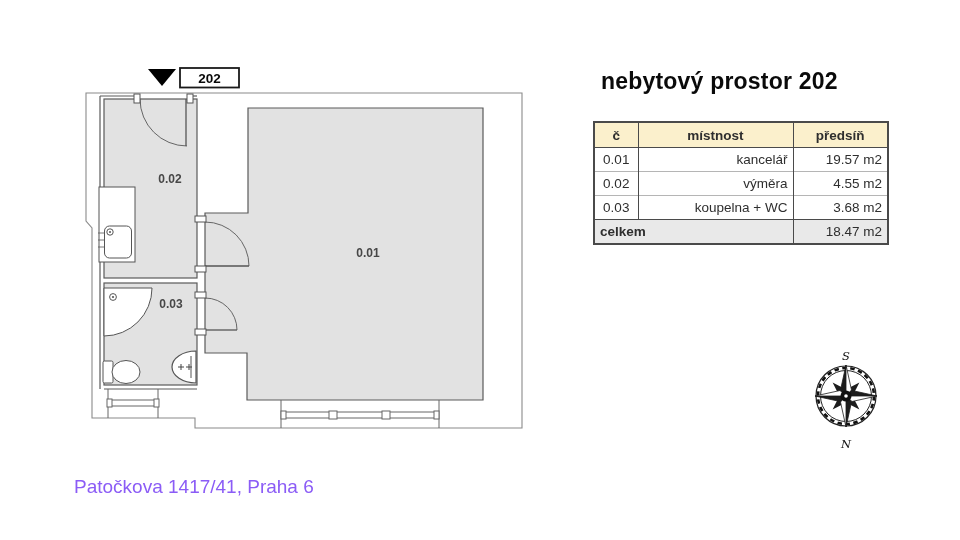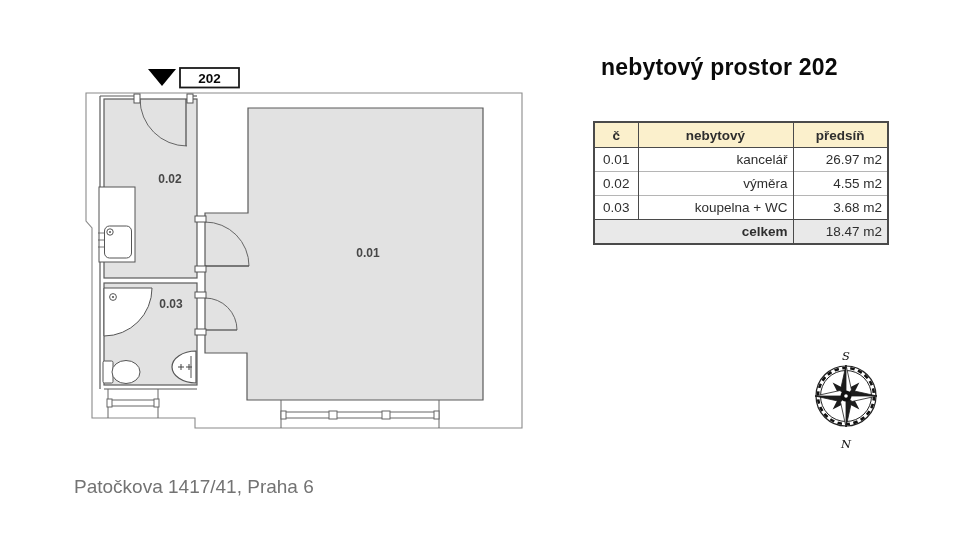--- a/index.html
+++ b/index.html
@@ -2,21 +2,21 @@
 <html><head>
 <meta charset="utf-8">
 <style>
   html,body{margin:0;padding:0;background:#ffffff;}
   .canvas{
     position:relative;width:960px;height:540px;background:#ffffff;
     font-family:"Liberation Sans",sans-serif;overflow:hidden;
   }
   .floorplan-svg{position:absolute;left:0;top:0;}
   .page-title{
-    position:absolute;left:601px;top:54px;margin:0;
+    position:absolute;left:601px;top:68px;margin:0;
     font-size:23px;font-weight:bold;color:#0a0a0a;letter-spacing:0.2px;
     white-space:nowrap;
   }
   .area-table{
     position:absolute;left:593px;top:121px;width:296px;
     border-collapse:collapse;table-layout:fixed;
     border:2px solid #4a4a4a;
     font-size:13.5px;color:#2e2e2e;
   }
   .area-table col.c-num{width:44px;}
@@ -32,25 +32,25 @@
     border-left:1px solid #4a4a4a;border-right:1px solid #4a4a4a;
     border-top:1px solid #b5b5b5;background:#ffffff;
     white-space:nowrap;overflow:hidden;
   }
   .area-table td.num{text-align:center;}
   .area-table td.name{text-align:right;}
   .area-table td.area{text-align:right;}
   .area-table tr.total-row td{
     background:#e9e9e9;border-top:1.5px solid #4a4a4a;
   }
-  .area-table tr.total-row td.total-label{font-weight:600;text-align:right;}
+  .area-table tr.total-row td.total-label{font-weight:600;text-align:left;}
   .compass-svg{position:absolute;left:800px;top:336px;}
   .address{
     position:absolute;left:74px;top:476px;
-    font-size:19px;color:#737373;white-space:nowrap;
+    font-size:19px;color:#8b5cf6;white-space:nowrap;
   }
 </style>
 </head>
 <body>
 
 <div class="canvas">
 
   <svg class="floorplan-svg" width="560" height="460" viewBox="0 0 560 460">
 
     <path d="M86,93 H522 V428 H195 V418 H92 V228 L86,221 Z" fill="none" stroke="#8a8a8a" stroke-width="1.1"></path>
@@ -147,29 +147,29 @@
 
   <table class="area-table">
     <colgroup>
         <col class="c-num">
         <col class="c-name">
         <col class="c-area">
       </colgroup>
     <thead>
       <tr>
         <th>č</th>
-        <th>nebytový</th>
+        <th>místnost</th>
         <th>předsíň</th>
       </tr>
     </thead>
     <tbody>
       <tr>
         <td class="num">0.01</td>
         <td class="name">kancelář</td>
-        <td class="area">26.97 m2</td>
+        <td class="area">19.57 m2</td>
       </tr>
       <tr>
         <td class="num">0.02</td>
         <td class="name">výměra</td>
         <td class="area">4.55 m2</td>
       </tr>
       <tr>
         <td class="num">0.03</td>
         <td class="name">koupelna + WC</td>
         <td class="area">3.68 m2</td>

